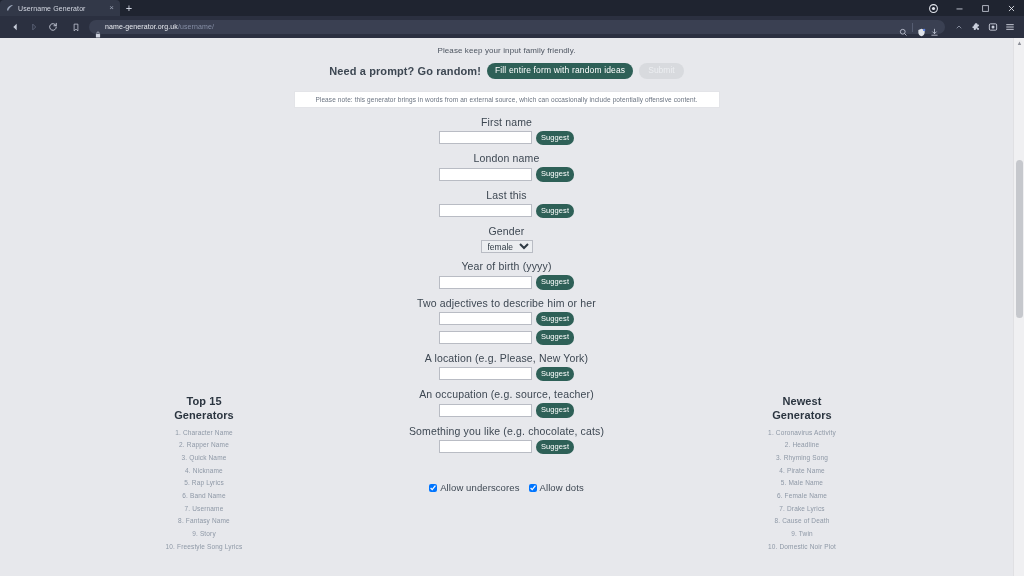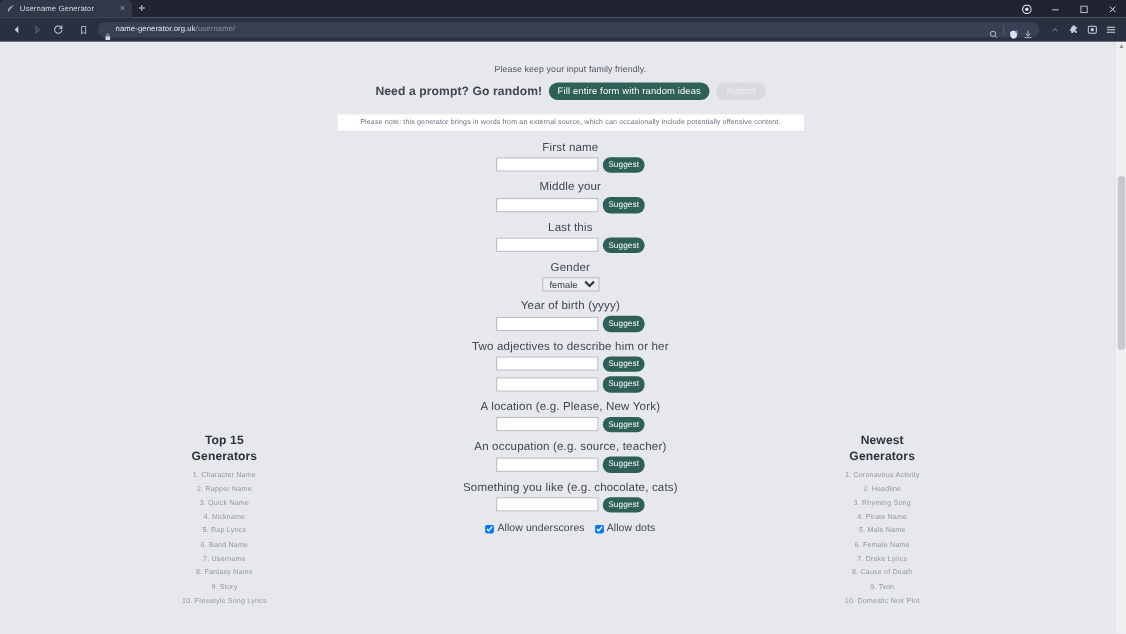--- a/index.html
+++ b/index.html
@@ -153,21 +153,21 @@
   
   .viewport {
     flex: 1;
     position: relative;
     background: #e7e8ec;
     overflow: hidden;
   }
   .page {
     position: absolute;
     inset: 0;
-    padding: 12px;
+    padding: 0;
   }
   .scrollbar {
     position: absolute;
     top: 0; right: 0; bottom: 0;
     width: 11px;
     background: #f0f0f2;
     border-left: 1px solid #e0e0e3;
   }
   .scroll-thumb {
     position: absolute;
@@ -312,20 +312,21 @@
     gap: 9px;
     margin-top: 9px;
     font-size: 9.5px;
     color: #3d4752;
   }
   .checkrow label {
     display: inline-flex;
     align-items: center;
     gap: 3px;
     letter-spacing: .1px;
+    margin-top: 19px;
   }
   .checkrow input { width: 8px; height: 8px; margin: 0; }
 
   
   .side {
     position: absolute;
     top: 357px;
     width: 130px;
     text-align: center;
   }
@@ -497,21 +498,21 @@
 
           <div class="field">
             <div class="field-label">First name</div>
             <div class="field-row">
               <input class="txt" type="text" value="" style="">
               <button class="btn-suggest">Suggest</button>
             </div>
           </div>
 
           <div class="field">
-            <div class="field-label">Middle your</div>
+            <div class="field-label">London name</div>
             <div class="field-row">
               <input class="txt" type="text" value="" style="">
               <button class="btn-suggest">Suggest</button>
             </div>
           </div>
 
           <div class="field">
             <div class="field-label">Last this</div>
             <div class="field-row">
               <input class="txt" type="text" value="" style="">

